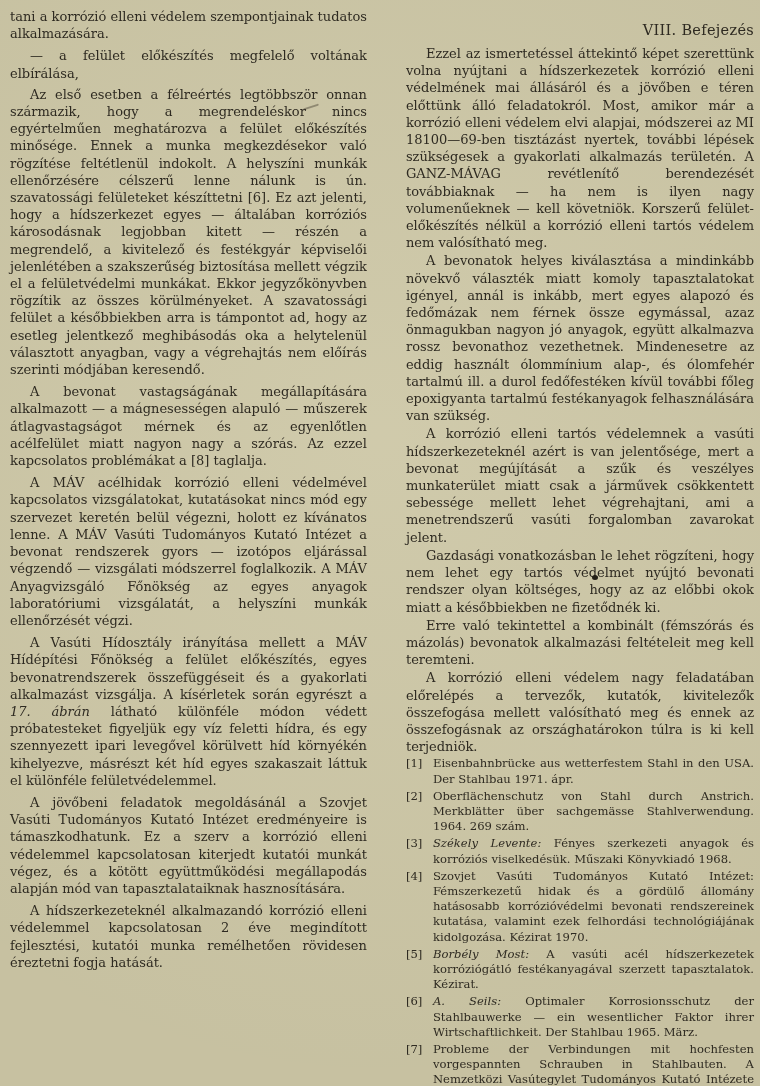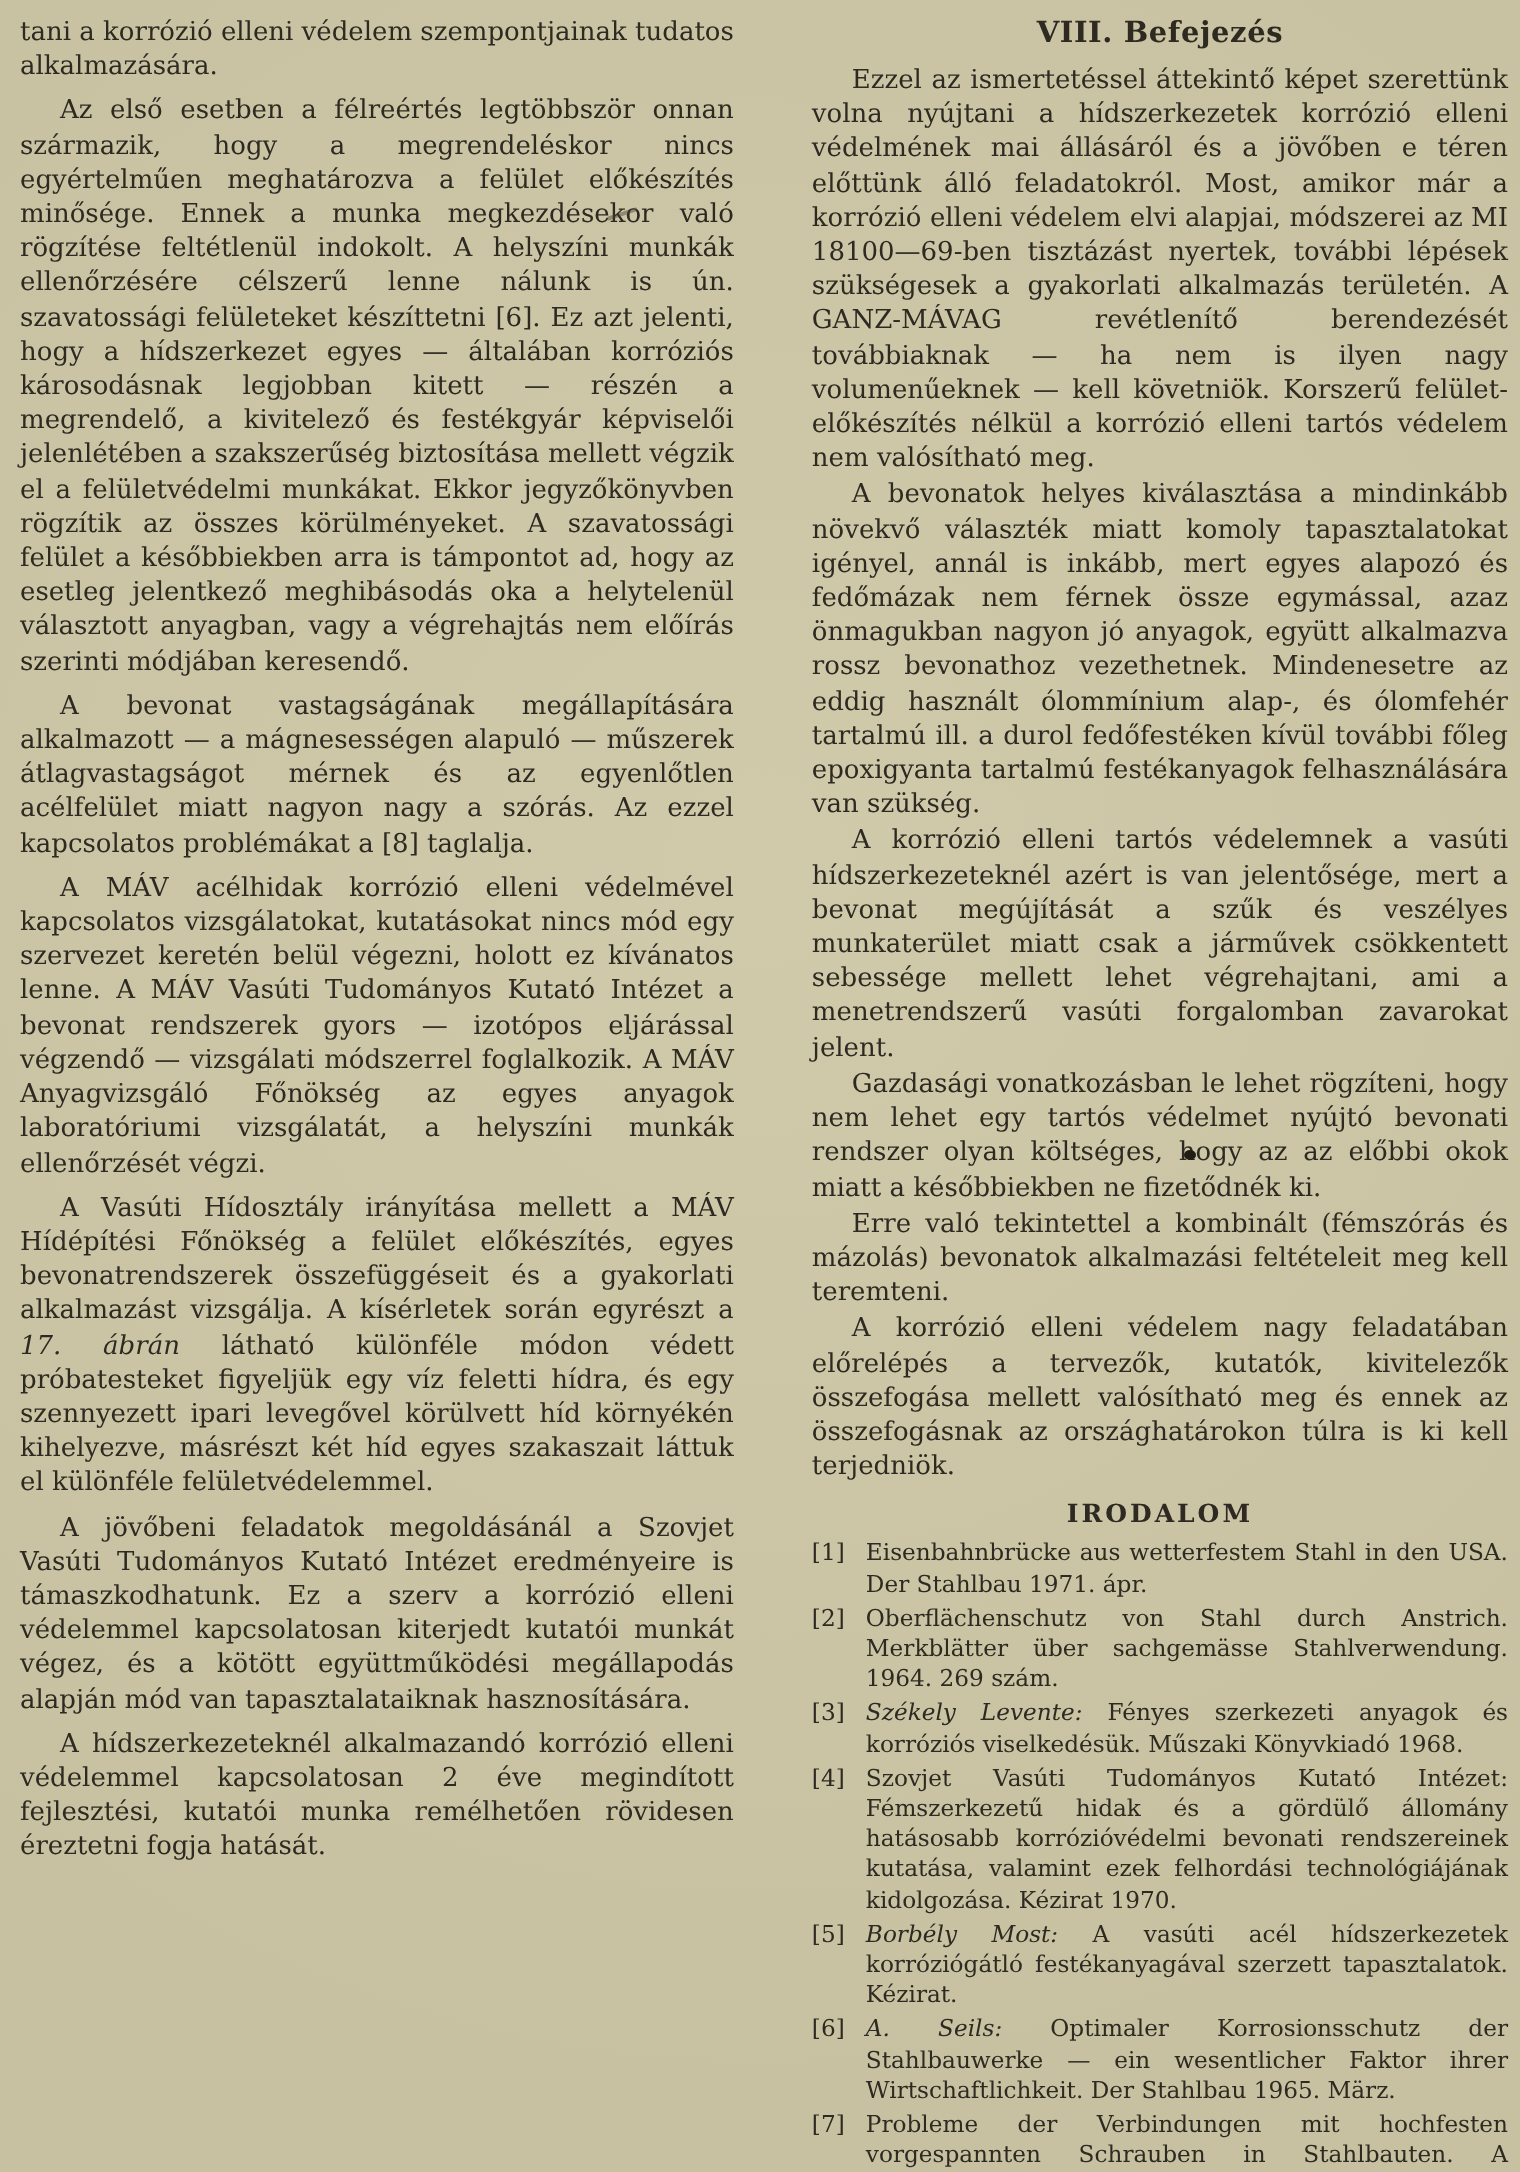--- a/index.html
+++ b/index.html
@@ -31,23 +31,23 @@
     text-align: justify;
     hyphens: auto;
     -webkit-hyphens: auto;
   }
   .ind   { text-indent: 20px; }
   .noind { text-indent: 0; }
   .dash  { margin-bottom: 4px; }
   .col-right p { margin-bottom: 1px; }
   h2.section-heading {
     font-size: 14.5px;
-    font-weight: bold;
-    text-align: center;
-    margin: 0 0 7px 0;
+    font-weight: normal;
+    text-align: right;
+    margin: 14px 0 7px 0;
     letter-spacing: 0.3px;
   }
   h3.biblio-heading {
     font-size: 12.5px;
     font-weight: bold;
     text-align: center;
     margin: 7px 0 5px 0;
     letter-spacing: 1.5px;
   }
   .ref {
@@ -87,38 +87,38 @@
     transform: rotate(-18deg);
   }
 </style>
 </head>
 <body>
 
 <div class="page">
 
   <div class="col col-left">
     <p class="noind">tani a korrózió elleni védelem szempontjainak tudatos alkalmazására.</p>
+    <p class="ind dash">— a felület előkészítés megfelelő voltának elbírálása,</p>
     <p class="ind">Az első esetben a félreértés legtöbbször onnan származik, hogy a megrendeléskor nincs egyértelműen meghatározva a felület előkészítés minősége. Ennek a munka megkezdésekor való rögzítése feltétlenül indokolt. A helyszíni munkák ellenőrzésére célszerű lenne nálunk is ún. szavatossági felületeket készíttetni [6]. Ez azt jelenti, hogy a hídszerkezet egyes — általában korróziós károsodásnak legjobban kitett — részén a megrendelő, a kivitelező és festékgyár képviselői jelenlétében a szakszerűség biztosítása mellett végzik el a felületvédelmi munkákat. Ekkor jegyzőkönyvben rögzítik az összes körülményeket. A szavatossági felület a későbbiekben arra is támpontot ad, hogy az esetleg jelentkező meghibásodás oka a helytelenül választott anyagban, vagy a végrehajtás nem előírás szerinti módjában keresendő.</p>
     <p class="ind">A bevonat vastagságának megállapítására alkalmazott — a mágnesességen alapuló — műszerek átlagvastagságot mérnek és az egyenlőtlen acélfelület miatt nagyon nagy a szórás. Az ezzel kapcsolatos problémákat a [8] taglalja.</p>
     <p class="ind">A MÁV acélhidak korrózió elleni védelmével kapcsolatos vizsgálatokat, kutatásokat nincs mód egy szervezet keretén belül végezni, holott ez kívánatos lenne. A MÁV Vasúti Tudományos Kutató Intézet a bevonat rendszerek gyors — izotópos eljárással végzendő — vizsgálati módszerrel foglalkozik. A MÁV Anyagvizsgáló Főnökség az egyes anyagok laboratóriumi vizsgálatát, a helyszíni munkák ellenőrzését végzi.</p>
     <p class="ind"><span>A Vasúti Hídosztály irányítása mellett a MÁV Hídépítési Főnökség a felület előkészítés, egyes bevonatrendszerek összefüggéseit és a gyakorlati alkalmazást vizsgálja. A kísérletek során egyrészt a </span><i>17. ábrán</i><span> látható különféle módon védett próbatesteket figyeljük egy víz feletti hídra, és egy szennyezett ipari levegővel körülvett híd környékén kihelyezve, másrészt két híd egyes szakaszait láttuk el különféle felületvédelemmel.</span></p>
     <p class="ind">A jövőbeni feladatok megoldásánál a Szovjet Vasúti Tudományos Kutató Intézet eredményeire is támaszkodhatunk. Ez a szerv a korrózió elleni védelemmel kapcsolatosan kiterjedt kutatói munkát végez, és a kötött együttműködési megállapodás alapján mód van tapasztalataiknak hasznosítására.</p>
     <p class="ind">A hídszerkezeteknél alkalmazandó korrózió elleni védelemmel kapcsolatosan 2 éve megindított fejlesztési, kutatói munka remélhetően rövidesen éreztetni fogja hatását.</p>
   </div>
 
   <div class="col col-right">
     <h2 class="section-heading">VIII. Befejezés</h2>
     <p class="ind">Ezzel az ismertetéssel áttekintő képet szerettünk volna nyújtani a hídszerkezetek korrózió elleni védelmének mai állásáról és a jövőben e téren előttünk álló feladatokról. Most, amikor már a korrózió elleni védelem elvi alapjai, módszerei az MI 18100—69-ben tisztázást nyertek, további lépések szükségesek a gyakorlati alkalmazás területén. A GANZ-MÁVAG revétlenítő berendezését továbbiaknak — ha nem is ilyen nagy volumenűeknek — kell követniök. Korszerű felület-előkészítés nélkül a korrózió elleni tartós védelem nem valósítható meg.</p>
     <p class="ind">A bevonatok helyes kiválasztása a mindinkább növekvő választék miatt komoly tapasztalatokat igényel, annál is inkább, mert egyes alapozó és fedőmázak nem férnek össze egymással, azaz önmagukban nagyon jó anyagok, együtt alkalmazva rossz bevonathoz vezethetnek. Mindenesetre az eddig használt ólommínium alap-, és ólomfehér tartalmú ill. a durol fedőfestéken kívül további főleg epoxigyanta tartalmú festékanyagok felhasználására van szükség.</p>
     <p class="ind">A korrózió elleni tartós védelemnek a vasúti hídszerkezeteknél azért is van jelentősége, mert a bevonat megújítását a szűk és veszélyes munkaterület miatt csak a járművek csökkentett sebessége mellett lehet végrehajtani, ami a menetrendszerű vasúti forgalomban zavarokat jelent.</p>
     <p class="ind">Gazdasági vonatkozásban le lehet rögzíteni, hogy nem lehet egy tartós védelmet nyújtó bevonati rendszer olyan költséges, hogy az az előbbi okok miatt a későbbiekben ne fizetődnék ki.</p>
     <p class="ind">Erre való tekintettel a kombinált (fémszórás és mázolás) bevonatok alkalmazási feltételeit meg kell teremteni.</p>
     <p class="ind">A korrózió elleni védelem nagy feladatában előrelépés a tervezők, kutatók, kivitelezők összefogása mellett valósítható meg és ennek az összefogásnak az országhatárokon túlra is ki kell terjedniök.</p>
 
-    <h3 class="biblio-heading">IRODALOM</h3>
 
     <div class="ref">
       <span class="ref-num">[1]</span>
       <span class="ref-text"><span>Eisenbahnbrücke aus wetterfestem Stahl in den USA. Der Stahlbau 1971. ápr.</span></span>
     </div>
     <div class="ref">
       <span class="ref-num">[2]</span>
       <span class="ref-text"><span>Oberflächenschutz von Stahl durch Anstrich. Merkblätter über sachgemässe Stahlverwendung. 1964. 269 szám.</span></span>
     </div>
     <div class="ref">

